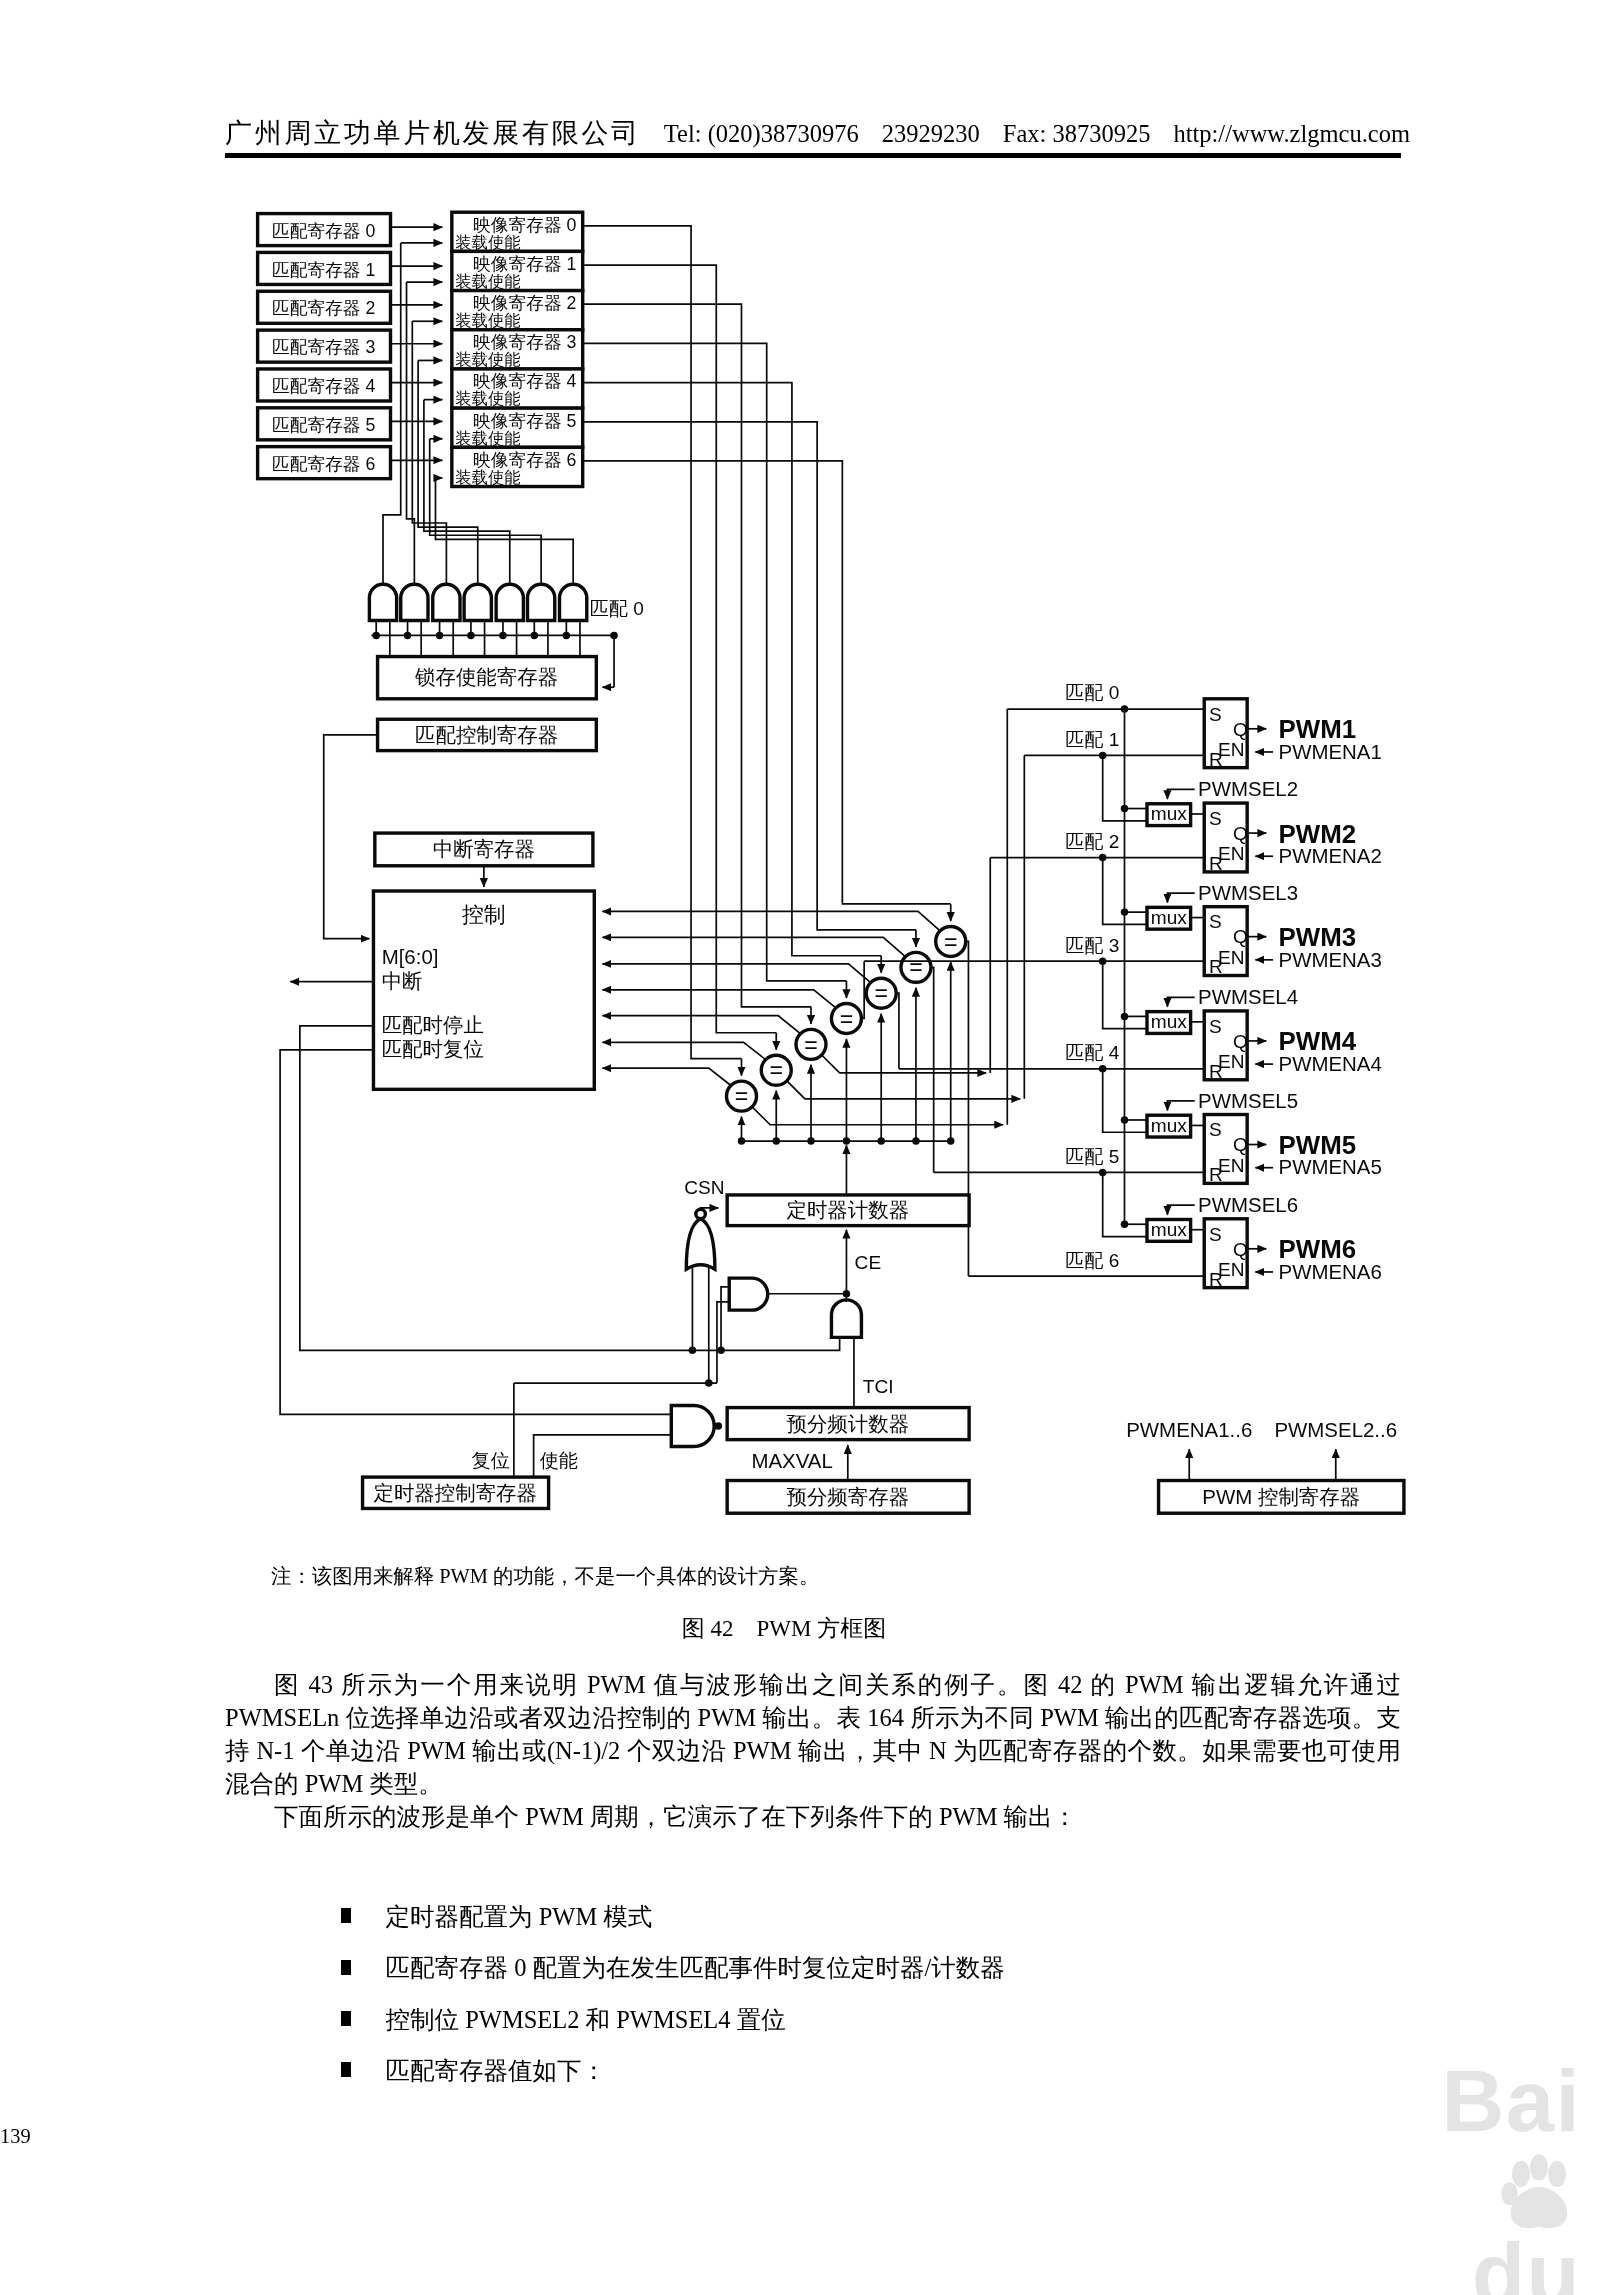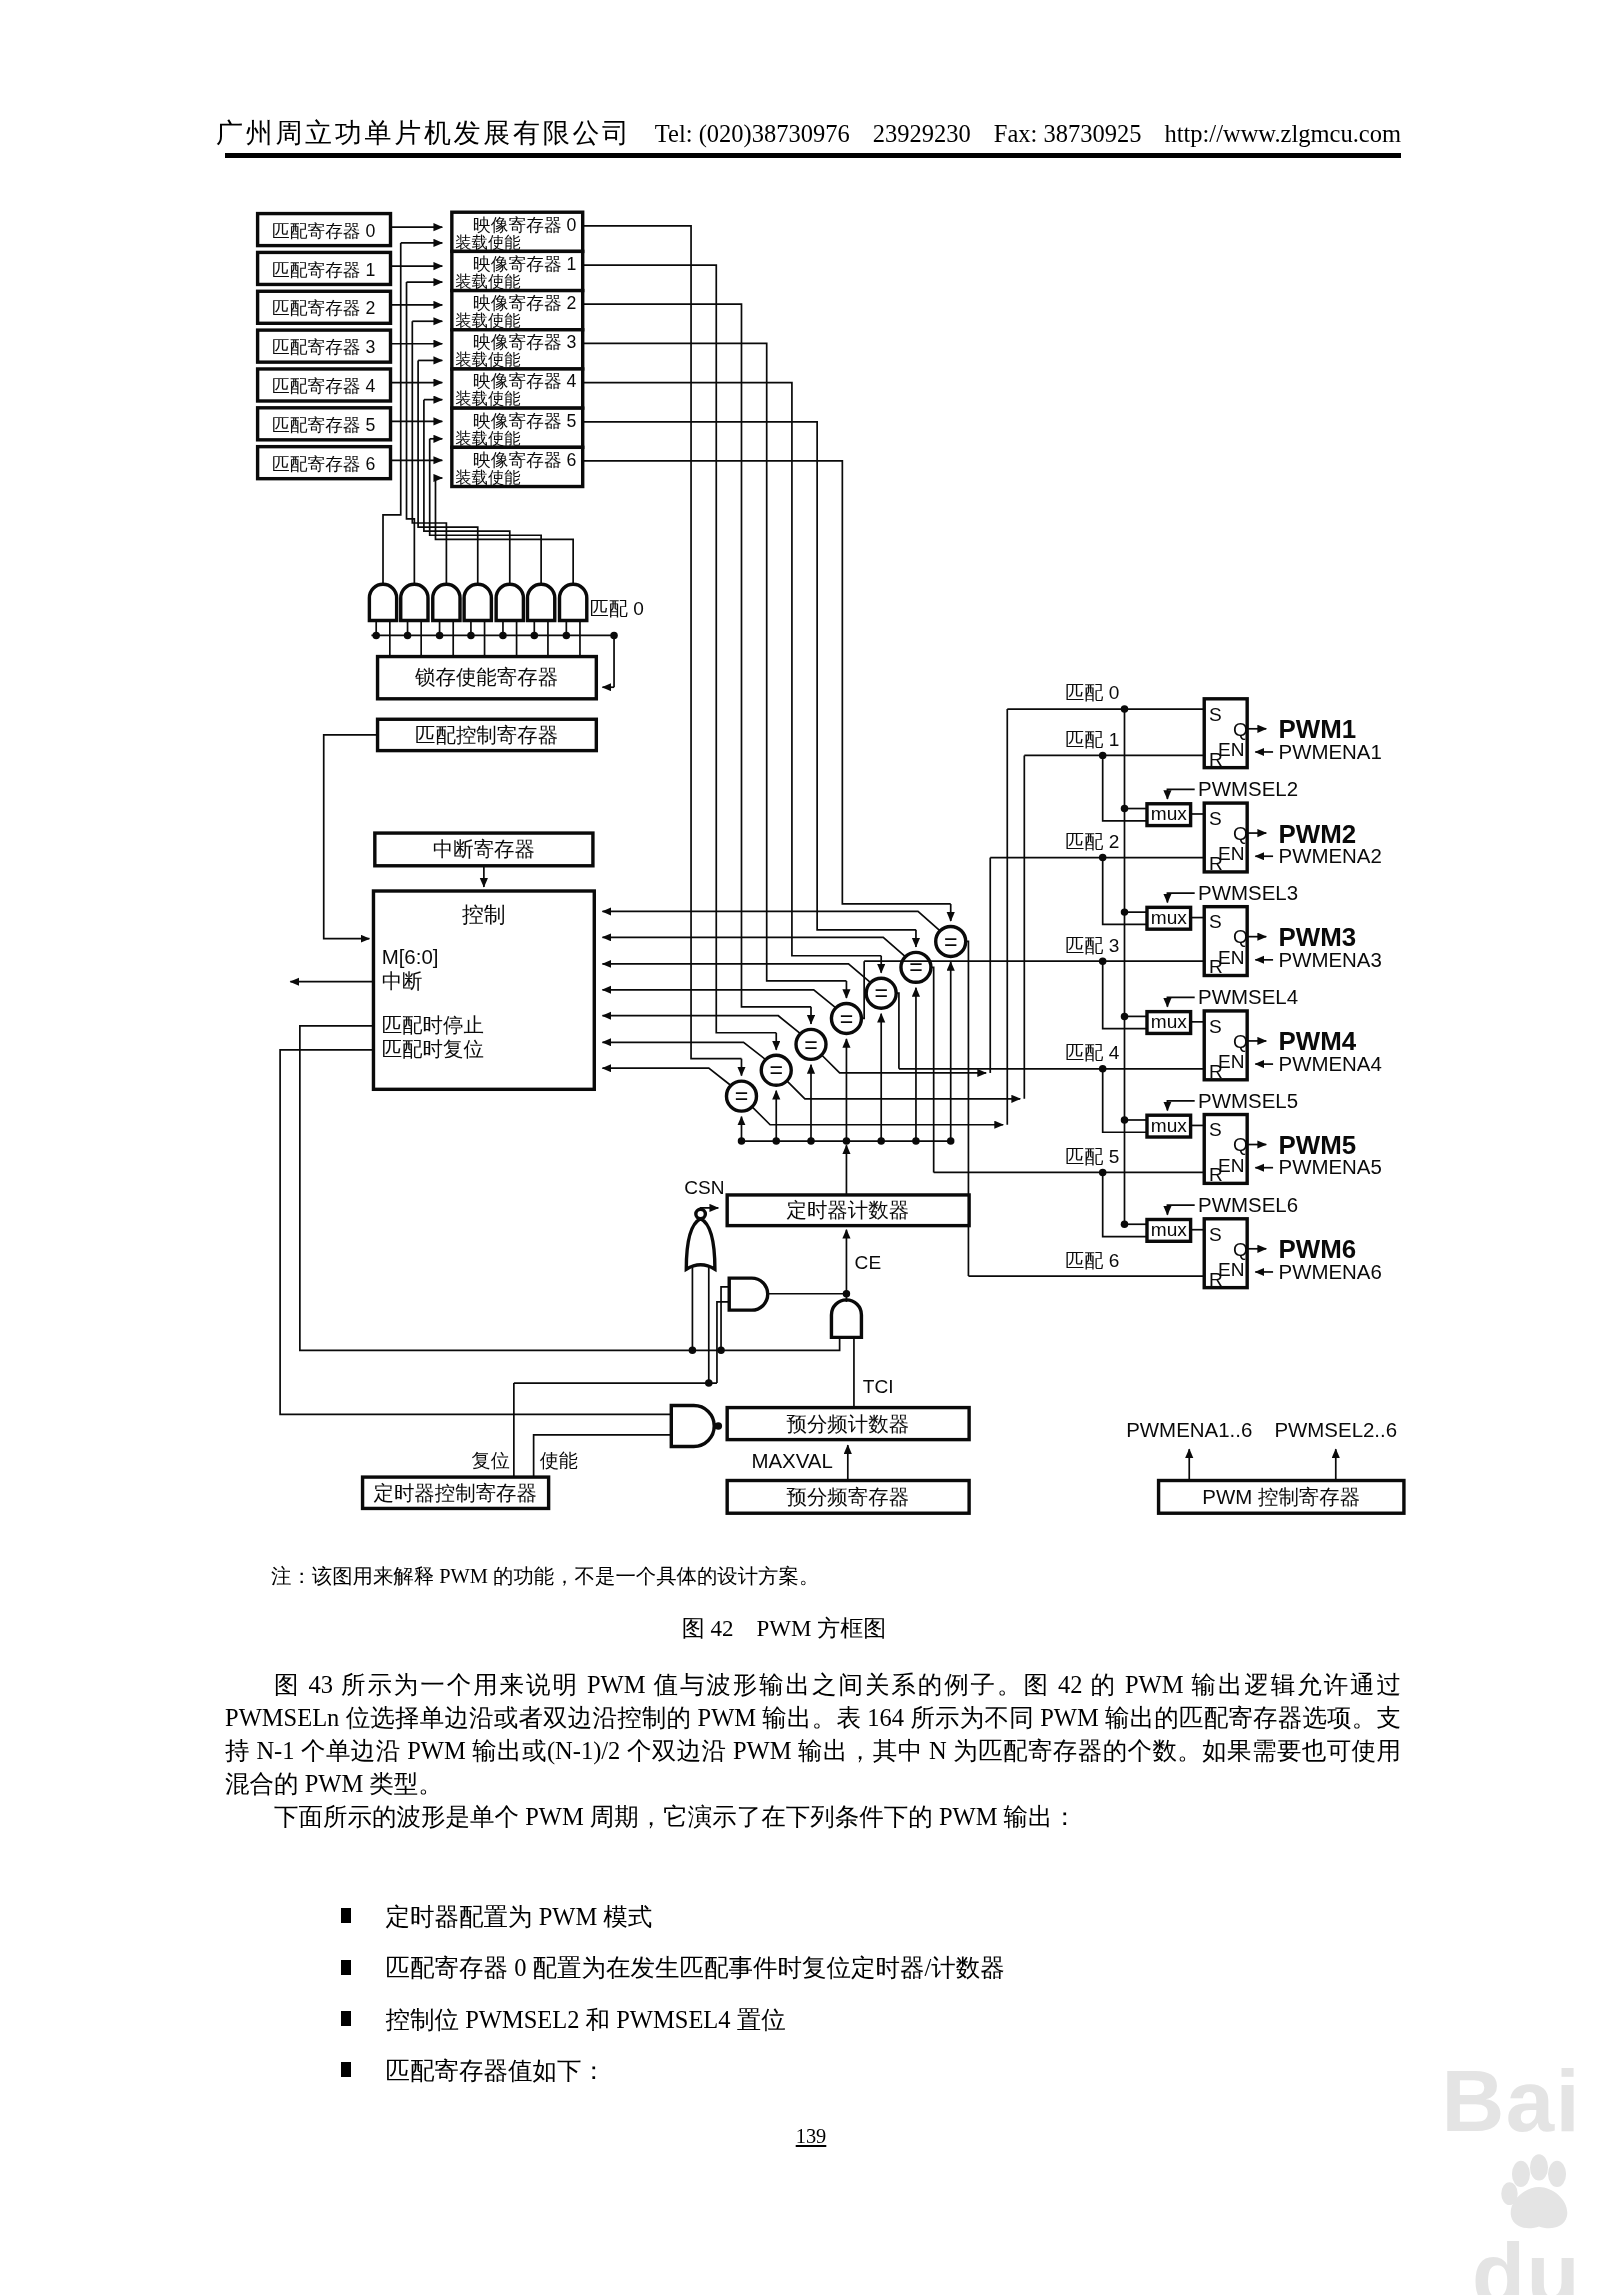--- a/index.html
+++ b/index.html
@@ -1,19 +1,19 @@
 <!DOCTYPE html>
 <html style="font-size:11px"><head>
 <meta charset="utf-8">
 <style>
   html,body{margin:0;padding:0;background:#888;}
   #page{position:relative;width:1622px;height:2295px;background:#fff;overflow:hidden;
         font-family:"Liberation Serif",serif;color:#000;}
   
-  #hdr{position:absolute;left:216px;top:115px;width:1176px;height:35px;display:flex;
+  #hdr{position:absolute;left:225px;top:115px;width:1176px;height:35px;display:flex;
        align-items:baseline;gap:23px;white-space:nowrap;}
   #hdr .co{font-size:27px;letter-spacing:2.7px;}
   #hdr .lt{font-size:24.5px;}
   #rule{position:absolute;left:225px;top:153px;width:1176px;height:4.8px;background:#000;}
   
   #dsvg{position:absolute;left:0;top:0;width:1622px;height:1568px;}
   #dsvg text{font-family:"Liberation Sans",sans-serif;fill:#0a0a0a;}
   .w{fill:none;stroke:#0a0a0a;stroke-width:2.5;}
   .bx{fill:#fff;stroke:#0a0a0a;stroke-width:5;}
   .gt{fill:#fff;stroke:#0a0a0a;stroke-width:5;}
@@ -23,21 +23,21 @@
   
   .note{position:absolute;left:271px;top:1562px;font-size:20.4px;}
   .cap{position:absolute;left:0;top:1613px;width:1568px;text-align:center;font-size:23px;}
   #paras{position:absolute;left:225px;top:1668px;width:1176px;font-size:24.5px;line-height:33px;
          text-align:justify;}
   #paras p{margin:0;text-indent:2em;}
   #paras p.p2{margin-top:0px;}
   #bullets{position:absolute;left:341px;top:1900px;width:954px;font-size:24.5px;}
   .bi{display:flex;align-items:flex-start;margin-bottom:18.4px;}
   .bi .sq{width:9.5px;height:15px;background:#000;margin-top:8.2px;margin-right:35px;flex:none;}
-  #pgnum{position:absolute;left:0;top:2125px;width:1622px;text-align:center;font-size:20.4px;text-decoration:underline;}
+  #pgnum{position:absolute;left:0;top:2125px;width:1622px;text-align:left;font-size:20.4px;}
   
   #wm{position:absolute;right:41px;top:2051px;width:463px;text-align:left;color:#e4e4e4;
       font-family:"Liberation Sans",sans-serif;pointer-events:none;}
   #wm .row1{display:flex;align-items:flex-end;font-size:87px;font-weight:bold;letter-spacing:1.4px;flex-direction:column;}
   #wm .cjk{font-size:75px;margin-left:12.3px;letter-spacing:4.1px;}
   #wm .row2{font-size:42px;font-weight:bold;margin-top:6.8px;margin-left:16.4px;letter-spacing:1.4px;}
   #wm svg{margin:0 1.4px -9.5px 1.4px;}
 </style>
 </head>
 <body>

